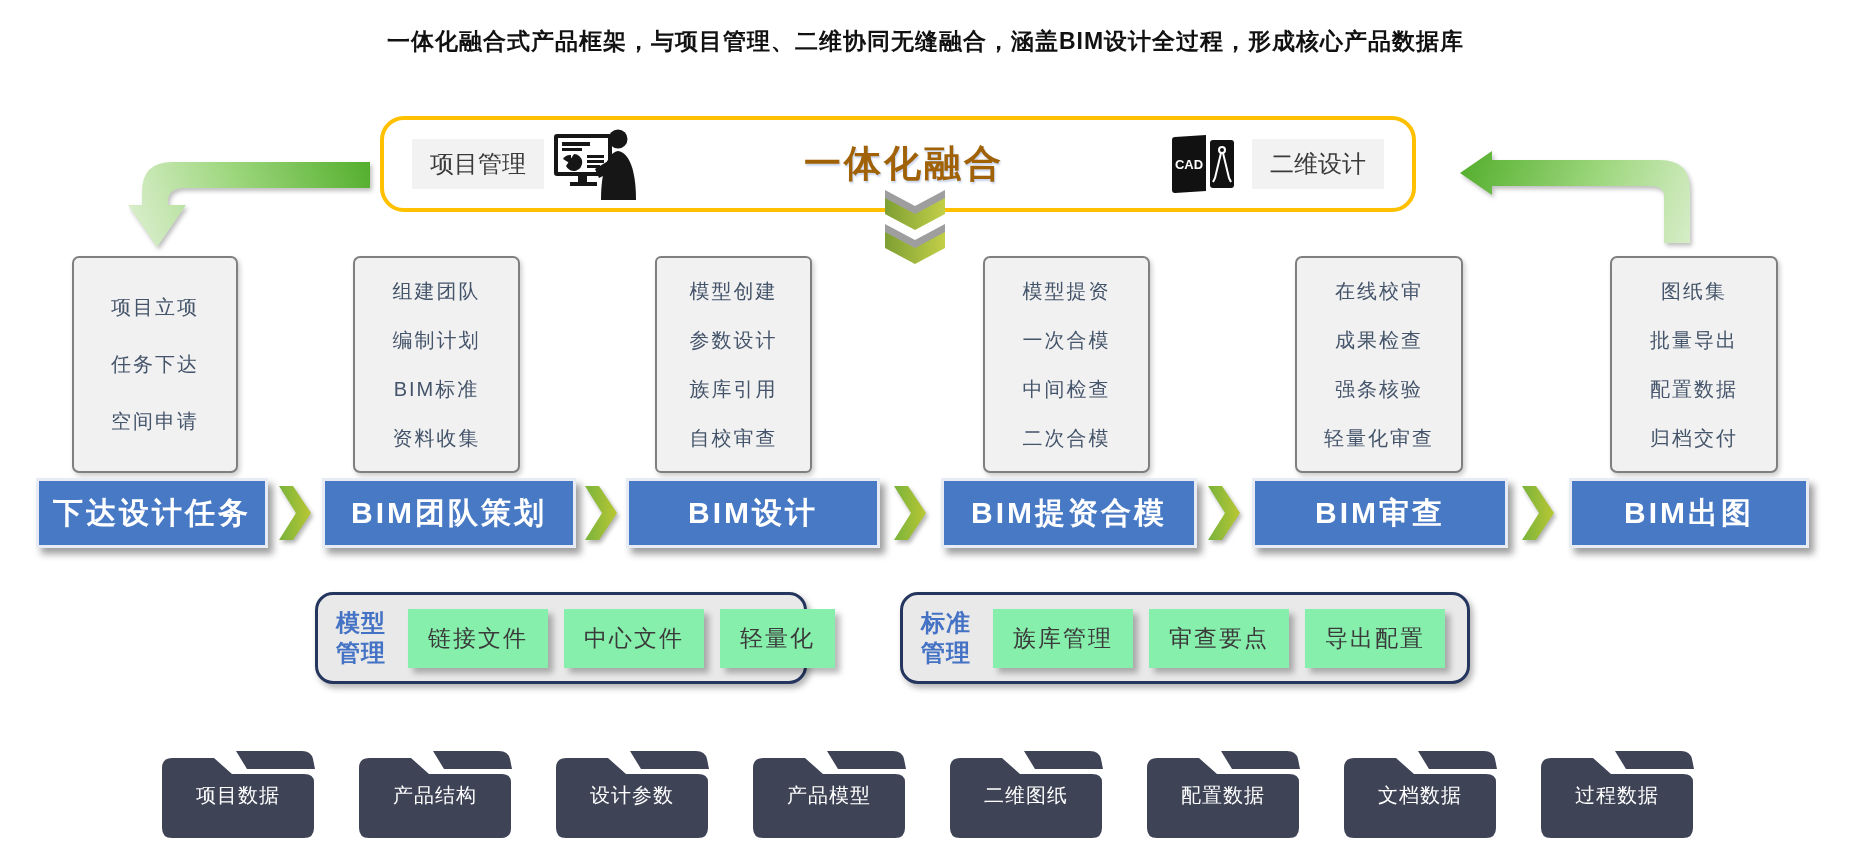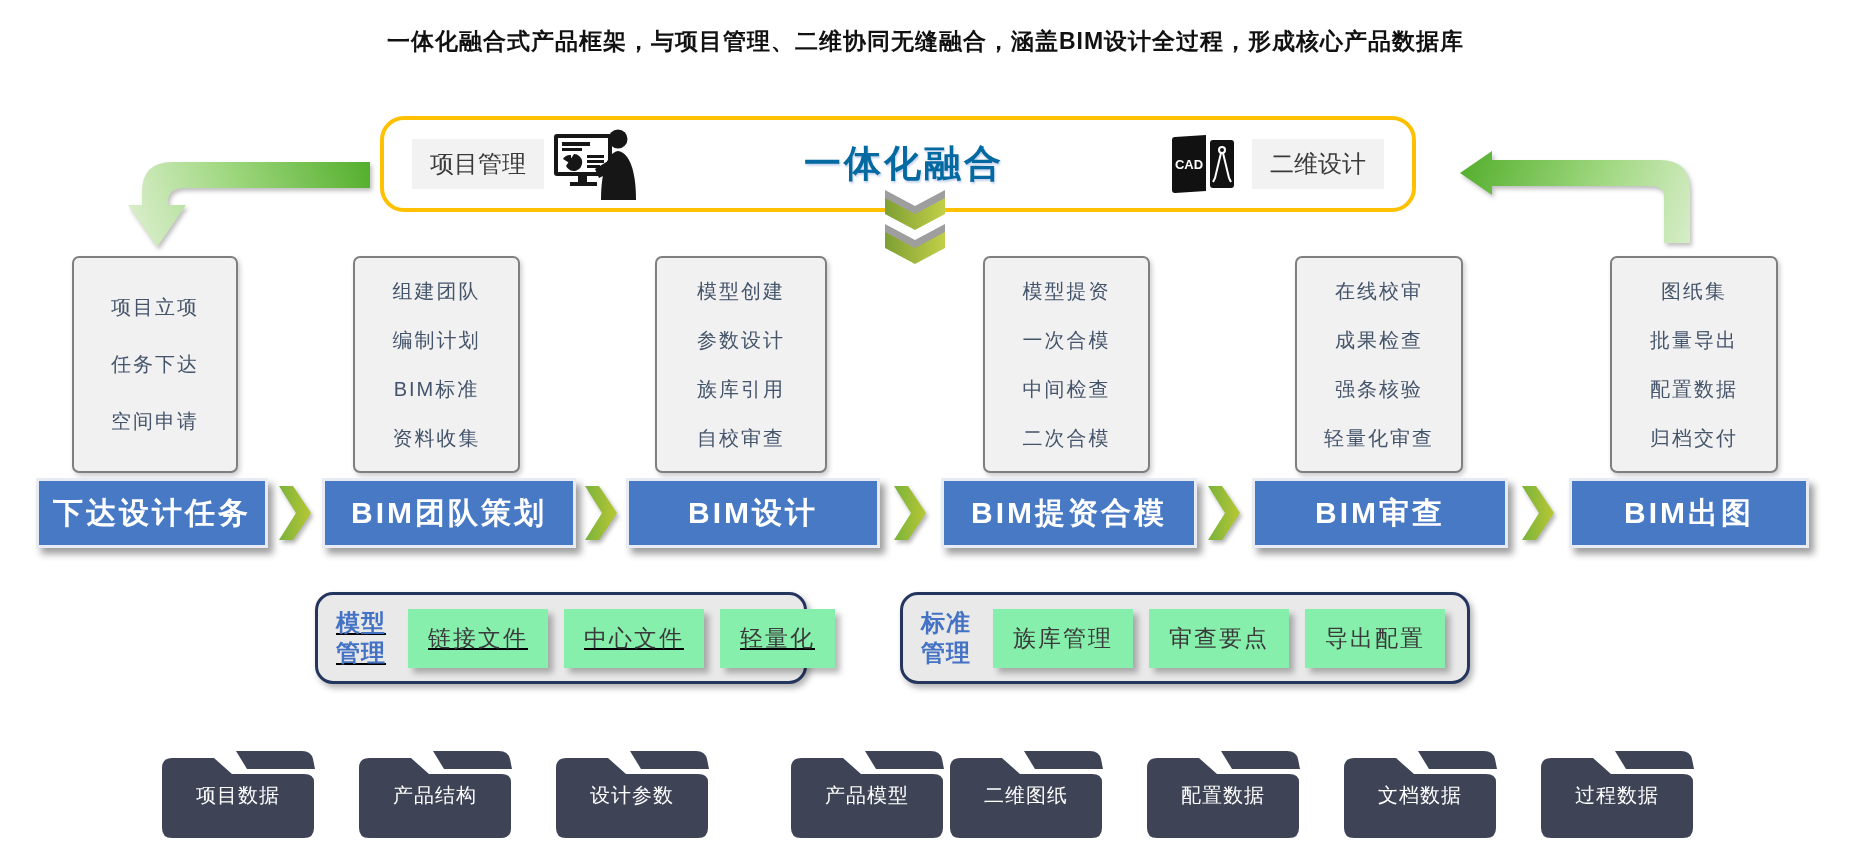--- a/index.html
+++ b/index.html
@@ -8,39 +8,39 @@
 
   .title{position:absolute;top:26px;left:0;width:100%;text-align:center;
          font-size:23px;font-weight:700;color:#111111;letter-spacing:1px;}
 
   
   .fusion-box{position:absolute;left:380px;top:116px;width:1036px;height:96px;
               box-sizing:border-box;border:4px solid #FFC000;border-radius:24px;
               background:#ffffff;display:flex;align-items:center;padding:0 28px;}
   .chip{background:#F2F2F2;color:#3A3A3A;font-size:24px;padding:9px 18px;white-space:nowrap;}
   .fusion-title{flex:0 0 auto;font-family:"Liberation Serif", serif;font-size:37px;font-weight:700;
-                color:#0369a1;letter-spacing:3px;text-shadow:1px 2px 2px rgba(68,114,196,0.30);text-align:center;}
+                color:#a16207;letter-spacing:3px;text-shadow:1px 2px 2px rgba(68,114,196,0.30);text-align:center;}
   .spacer{flex:1 1 auto;}
   .icon-svg{flex:0 0 auto;}
 
   
   .arrow-left{position:absolute;left:110px;top:140px;filter:drop-shadow(2px 3px 2px rgba(0,0,0,0.25));}
   .arrow-right{position:absolute;left:1440px;top:138px;filter:drop-shadow(2px 3px 2px rgba(0,0,0,0.25));}
   .chevron-down{position:absolute;left:880px;top:190px;}
   .chevron-right{position:absolute;top:484px;filter:drop-shadow(2px 3px 2px rgba(0,0,0,0.3));}
 
   
   .col{position:absolute;top:256px;height:217px;box-sizing:border-box;
        background:#F1F1F1;border:2px solid #7F7F7F;border-radius:7px;
        box-shadow:2px 3px 5px rgba(0,0,0,0.20);
        display:flex;flex-direction:column;justify-content:center;align-items:center;gap:22px;}
   .col .item{font-size:20px;color:#44546A;letter-spacing:2px;white-space:nowrap;}
   .col.c1{left:72px;width:166px;gap:30px;}
   .col.c2{left:353px;width:167px;}
-  .col.c3{left:655px;width:172px;}
+  .col.c3{left:655px;width:157px;border-radius:6px;}
   .col.c4{left:983px;width:167px;}
   .col.c5{left:1295px;width:168px;}
   .col.c6{left:1610px;width:168px;}
 
   
   .banner{position:absolute;top:478px;height:70px;box-sizing:border-box;
           background:#4879C5;border:3px solid #E6EBF4;
           box-shadow:5px 6px 7px rgba(0,0,0,0.38);
           display:flex;align-items:center;justify-content:center;
           color:#ffffff;font-size:30px;font-weight:700;letter-spacing:3px;white-space:nowrap;}
@@ -49,34 +49,34 @@
   .banner.b3{left:626px;width:254px;}
   .banner.b4{left:941px;width:256px;}
   .banner.b5{left:1252px;width:256px;}
   .banner.b6{left:1569px;width:240px;}
 
   
   .mgmt{position:absolute;top:592px;height:92px;box-sizing:border-box;
         background:#E9E9E9;border:3px solid #24355E;border-radius:18px;
         box-shadow:3px 4px 6px rgba(0,0,0,0.30);
         display:flex;align-items:center;padding:0 18px;gap:16px;}
-  .mgmt.m1{left:315px;width:492px;text-decoration:underline;}
+  .mgmt.m1{left:315px;width:492px;}
   .mgmt.m2{left:900px;width:570px;}
   .mgmt-label{width:56px;font-size:24px;line-height:1.25;font-weight:700;color:#4472C4;
               letter-spacing:1px;flex:0 0 auto;}
   .mgmt-chip{background:#86efac;box-shadow:5px 5px 6px rgba(0,0,0,0.28);
              color:#3A3A3A;font-size:23px;letter-spacing:2px;
              padding:14px 20px;white-space:nowrap;flex:0 0 auto;}
 
   
   .folder{position:absolute;top:748px;width:160px;height:92px;}
   .folder svg{position:absolute;left:0;top:0;}
   .folder .folder-label{position:absolute;left:0;top:34px;width:100%;text-align:center;
                         color:#ffffff;font-size:20px;letter-spacing:1px;}
-  .folder.f1{left:158px;} .folder.f2{left:355px;} .folder.f3{left:552px;} .folder.f4{left:787px;}
+  .folder.f1{left:158px;} .folder.f2{left:355px;} .folder.f3{left:552px;} .folder.f4{left:749px;}
   .folder.f5{left:946px;} .folder.f6{left:1143px;} .folder.f7{left:1340px;} .folder.f8{left:1537px;}
 </style>
 </head>
 <body>
 
 <div class="stage">
 
   <div class="title">一体化融合式产品框架，与项目管理、二维协同无缝融合，涵盖BIM设计全过程，形成核心产品数据库</div>
 
   <svg class="arrow-left" width="280" height="120" viewBox="0 0 280 120">

